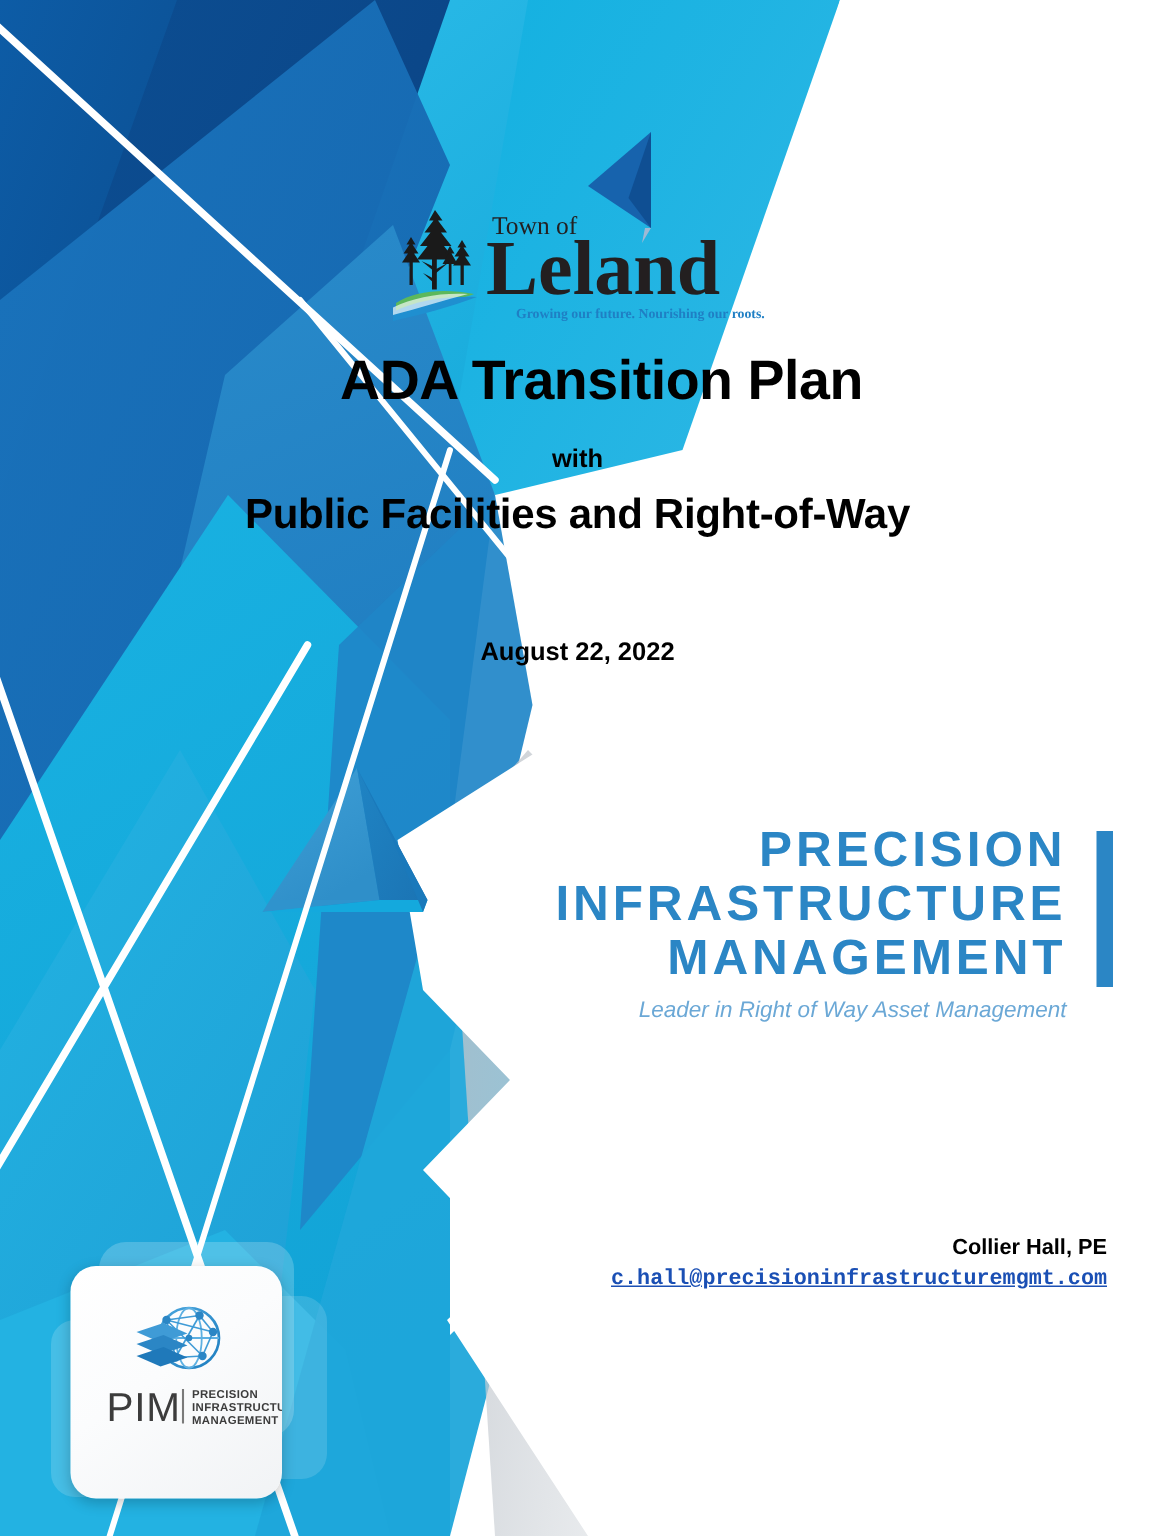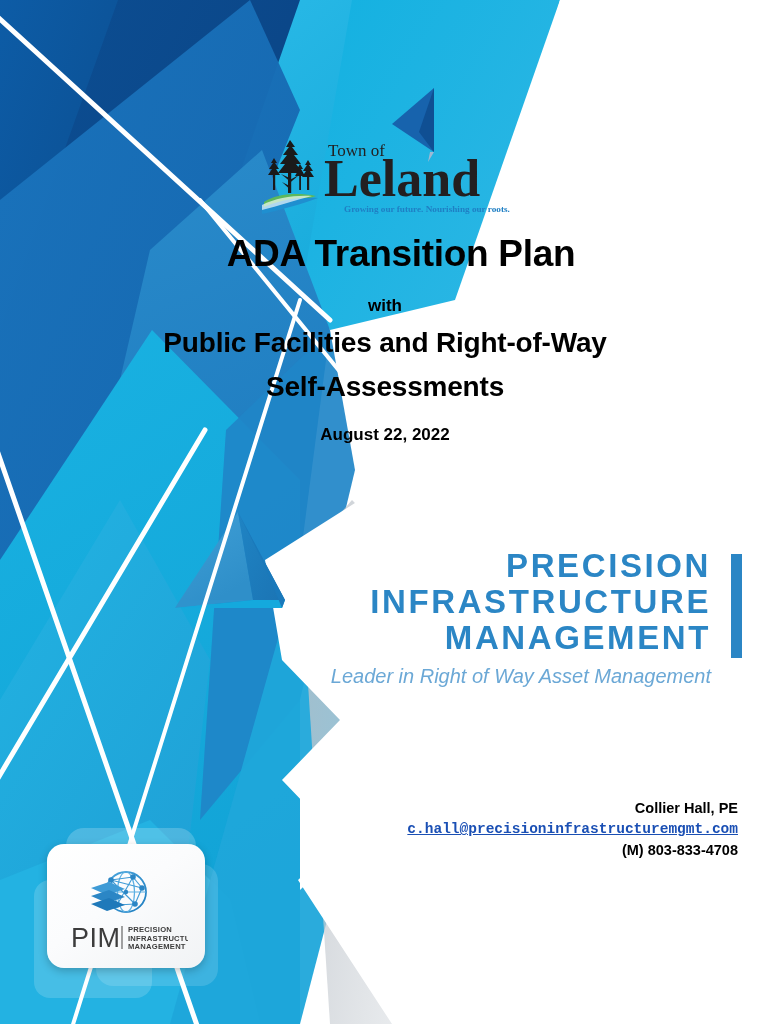--- a/index.html
+++ b/index.html
@@ -100,57 +100,56 @@
     font-size: 33px;
     font-weight: bold;
     letter-spacing: 2.6px;
     line-height: 36px;
     white-space: nowrap;
     color: #2b86c5;
   }
   #pim-tagline {
     margin-top: 9px;
     padding-right: 31px;
-    font-size: 20px;
+    font-size: 15px;
     font-style: italic;
     color: #6ba8d6;
     white-space: nowrap;
   }
 
   
   #contact-block {
     position: absolute;
     right: 32px;
-    top: 798px;
+    top: 822px;
     z-index: 6;
     text-align: right;
     color: #000000;
     font-size: 14.5px;
     font-weight: bold;
     line-height: 21px;
   }
   #contact-email {
     color: #1a4fb4;
     text-decoration: underline;
     display: block;
     font-family: Liberation Mono, monospace;
   }
 
   
   #pim-badge-card {
     position: absolute;
     left: 47px;
     top: 844px;
     width: 141px;
-    height: 124px;
+    height: 155px;
     border-radius: 17px;
     background: linear-gradient(145deg, #ffffff 0%, #fbfcfd 45%, #f1f3f5 100%);
     box-shadow: 0 3px 9px rgba(0,0,0,0.22);
     z-index: 7;
-    padding-left: 17px;
   }
   #pim-badge-inner {
     position: absolute;
     left: 0; top: 0;
     width: 141px;
     height: 141px;
   }
 </style>
 </head>
 <body>
@@ -293,37 +292,35 @@
     <text x="66" y="22" font-family="'Liberation Serif', serif" font-size="17" fill="#231f20">Town of</text>
 
     <text x="62" y="62" font-family="'Liberation Serif', serif" font-size="52" font-weight="bold" fill="#231f20">Leland</text>
 
     <text x="82" y="78" font-family="'Liberation Serif', serif" font-size="9.2" font-weight="bold" fill="#1f7fc4">Growing our future. Nourishing our roots.</text>
   </svg>
 
   <div class="title-block" id="doc-title">ADA Transition Plan</div>
   <div class="title-block" id="doc-sub1">Public Facilities and Right-of-Way</div>
   <div class="title-block" id="doc-with">with</div>
-  <div class="title-block" id="doc-sub2">Self-Assessments</div>
   <div class="title-block" id="doc-date">August 22, 2022</div>
 
   <div id="pim-wordmark">
     <div class="bar"></div>
     <div class="lines">
       <div class="wm-line">PRECISION</div>
       <div class="wm-line">INFRASTRUCTURE</div>
       <div class="wm-line">MANAGEMENT</div>
     </div>
     <div id="pim-tagline">Leader in Right of Way Asset Management</div>
   </div>
 
   <div id="contact-block">
     <div>Collier Hall, PE</div>
     <a id="contact-email" href="#">c.hall@precisioninfrastructuremgmt.com</a>
-    <div>(M) 803-833-4708</div>
   </div>
 
   <div id="pim-badge-card">
     <svg id="pim-badge-inner" viewBox="0 0 141 141">
       <defs>
         <linearGradient id="gNet" x1="0" y1="0" x2="1" y2="1">
           <stop offset="0%" stop-color="#4aa6dd"></stop>
           <stop offset="100%" stop-color="#1f7ec0"></stop>
         </linearGradient>
       </defs>

